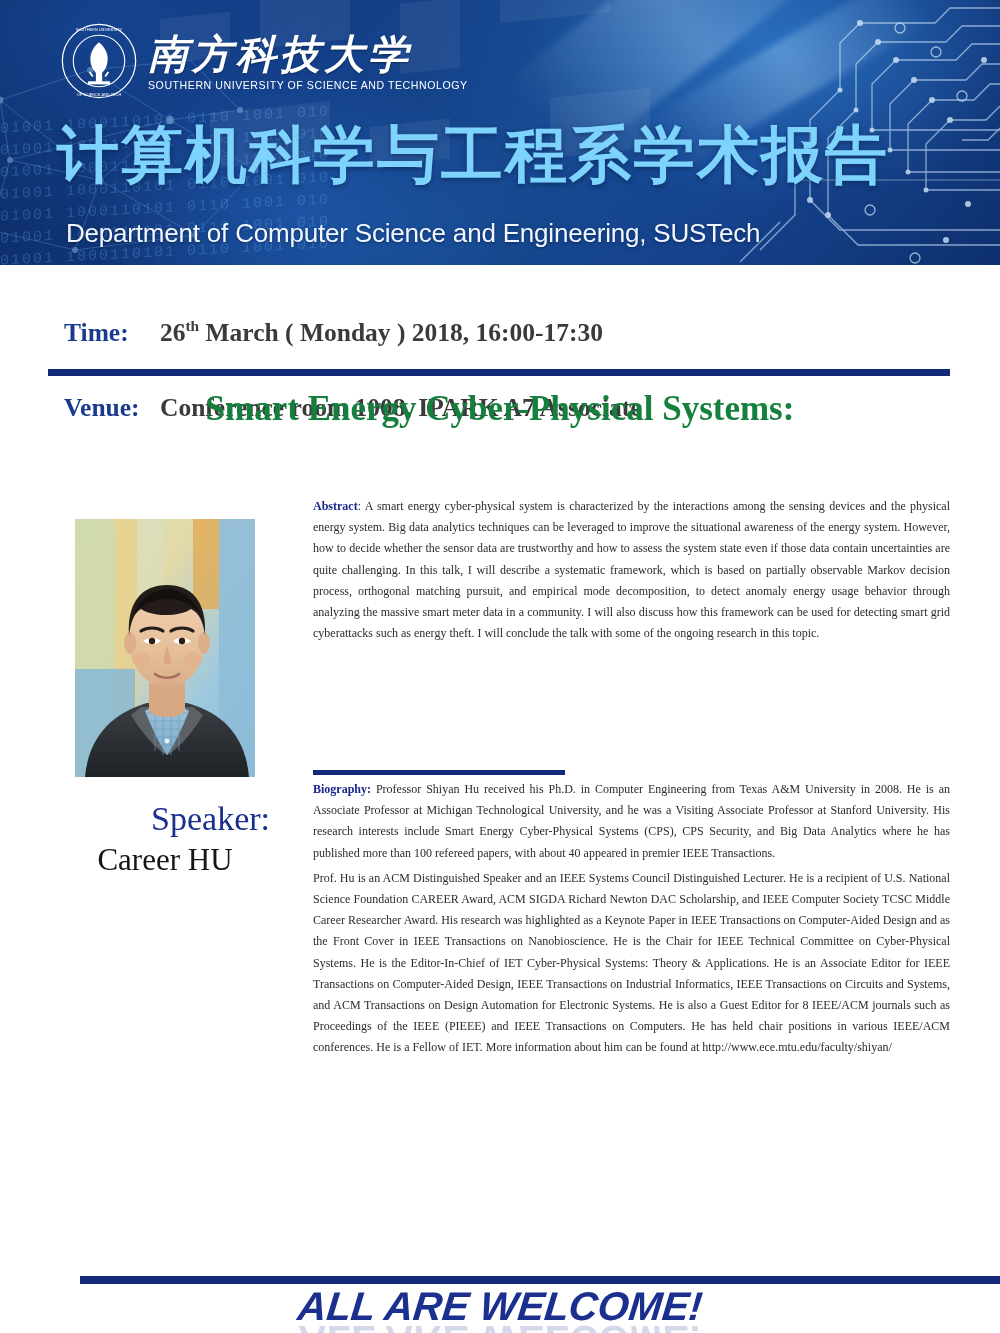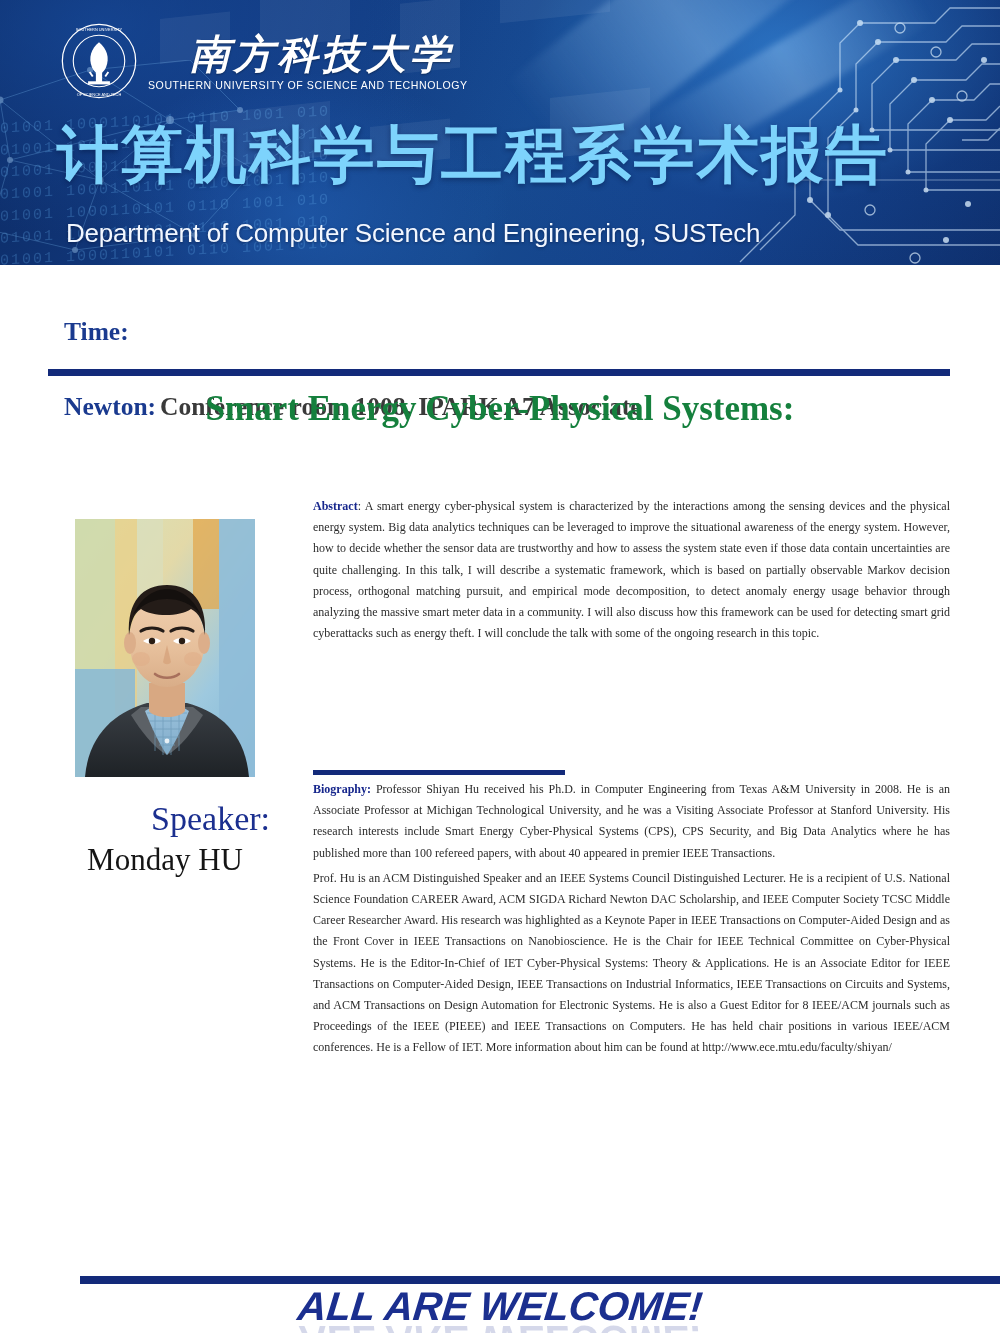--- a/index.html
+++ b/index.html
@@ -60,21 +60,21 @@
   .banner-blocks { position: absolute; left: 150px; top: 0; opacity: .22; }
 
   .logo-wrap {
     position: absolute;
     left: 60px; top: 22px;
     display: flex;
     align-items: center;
     gap: 10px;
   }
   .logo-seal { width: 78px; height: 78px; flex: 0 0 auto; }
-  .logo-text { display: flex; flex-direction: column; text-align: center; }
+  .logo-text { display: flex; flex-direction: column; }
   .logo-cn {
     color: #ffffff;
     font-family: "Liberation Serif", serif;
     font-size: 40px;
     font-weight: bold;
     font-style: italic;
     letter-spacing: 4px;
     line-height: 46px;
     text-shadow: 0 1px 2px rgba(0,0,0,.35);
   }
@@ -376,23 +376,24 @@
     </div>
   </div>
 
   <div class="banner-title">计算机科学与工程系学术报告</div>
   <div class="banner-subtitle">Department of Computer Science and Engineering, SUSTech</div>
 </div>
 
 <div class="info">
   <div class="info-row">
     <span class="info-label">Time:</span>
+    <span class="info-value"><span>26</span><sup>th</sup><span> March ( Monday ) 2018, 16:00-17:30</span></span>
   </div>
   <div class="info-row">
-    <span class="info-label">Newton:</span>
+    <span class="info-label">Venue:</span>
     <span class="info-value">Conference room 1008, IPARK A7 Associate</span>
   </div>
 </div>
 
 <div class="rule rule-top"></div>
 
 <div class="talk-title">
   <div>Smart Energy Cyber-Physical Systems:</div>
 </div>
 
@@ -467,21 +468,21 @@
 
       <path d="M92 126 L88 143 C90 146 94 146 96 143 Z" fill="#d7a57e" opacity="0.85"></path>
 
       <path d="M80 155 C86 160 98 160 104 155" stroke="#a8705c" stroke-width="2.6" fill="none" stroke-linecap="round"></path>
 
       <ellipse cx="66" cy="140" rx="9" ry="7" fill="#e0ab86" opacity="0.5"></ellipse>
       <ellipse cx="118" cy="140" rx="9" ry="7" fill="#e0ab86" opacity="0.5"></ellipse>
     </svg>
   </div>
   <div class="speaker-label">Speaker:</div>
-  <div class="speaker-name">Monday HU</div>
+  <div class="speaker-name">Career HU</div>
 </div>
 
 <div class="text-col">
   <p class="body-text abstract-block"><span class="lead">Abstract</span><span>:  </span><span>A smart energy cyber-physical system is characterized by the interactions among the sensing devices and the physical energy system. Big data analytics techniques can be leveraged to improve the situational awareness of the energy system. However, how to decide whether the sensor data are trustworthy and how to assess the system state even if those data contain uncertainties are quite challenging. In this talk, I will describe a systematic framework, which is based on partially observable Markov decision process, orthogonal matching pursuit, and empirical mode decomposition, to detect anomaly energy usage behavior through analyzing the massive smart meter data in a community. I will also discuss how this framework can be used for detecting smart grid cyberattacks such as energy theft. I will conclude the talk with some of the ongoing research in this topic.</span></p>
 
   <div class="bio-block">
     <p class="body-text"><span class="lead">Biography:</span><span> </span><span>Professor Shiyan Hu received his Ph.D. in Computer Engineering from Texas A&amp;M University in 2008. He is an Associate Professor at Michigan Technological University, and he was a Visiting Associate Professor at Stanford University. His research interests include Smart Energy Cyber-Physical Systems (CPS), CPS Security, and Big Data Analytics where he has published more than 100 refereed papers, with about 40 appeared in premier IEEE Transactions.</span></p>
     <p class="body-text bio-para2">Prof. Hu is an ACM Distinguished Speaker and an IEEE Systems Council Distinguished Lecturer. He is a recipient of U.S. National Science Foundation CAREER Award, ACM SIGDA Richard Newton DAC Scholarship, and IEEE Computer Society TCSC Middle Career Researcher Award. His research was highlighted as a Keynote Paper in IEEE Transactions on Computer-Aided Design and as the Front Cover in IEEE Transactions on Nanobioscience. He is the Chair for IEEE Technical Committee on Cyber-Physical Systems. He is the Editor-In-Chief of IET Cyber-Physical Systems: Theory &amp; Applications. He is an Associate Editor for IEEE Transactions on Computer-Aided Design, IEEE Transactions on Industrial Informatics, IEEE Transactions on Circuits and Systems, and ACM Transactions on Design Automation for Electronic Systems. He is also a Guest Editor for 8 IEEE/ACM journals such as Proceedings of the IEEE (PIEEE) and IEEE Transactions on Computers. He has held chair positions in various IEEE/ACM conferences. He is a Fellow of IET. More information about him can be found at http://www.ece.mtu.edu/faculty/shiyan/</p>
   </div>
 </div>

